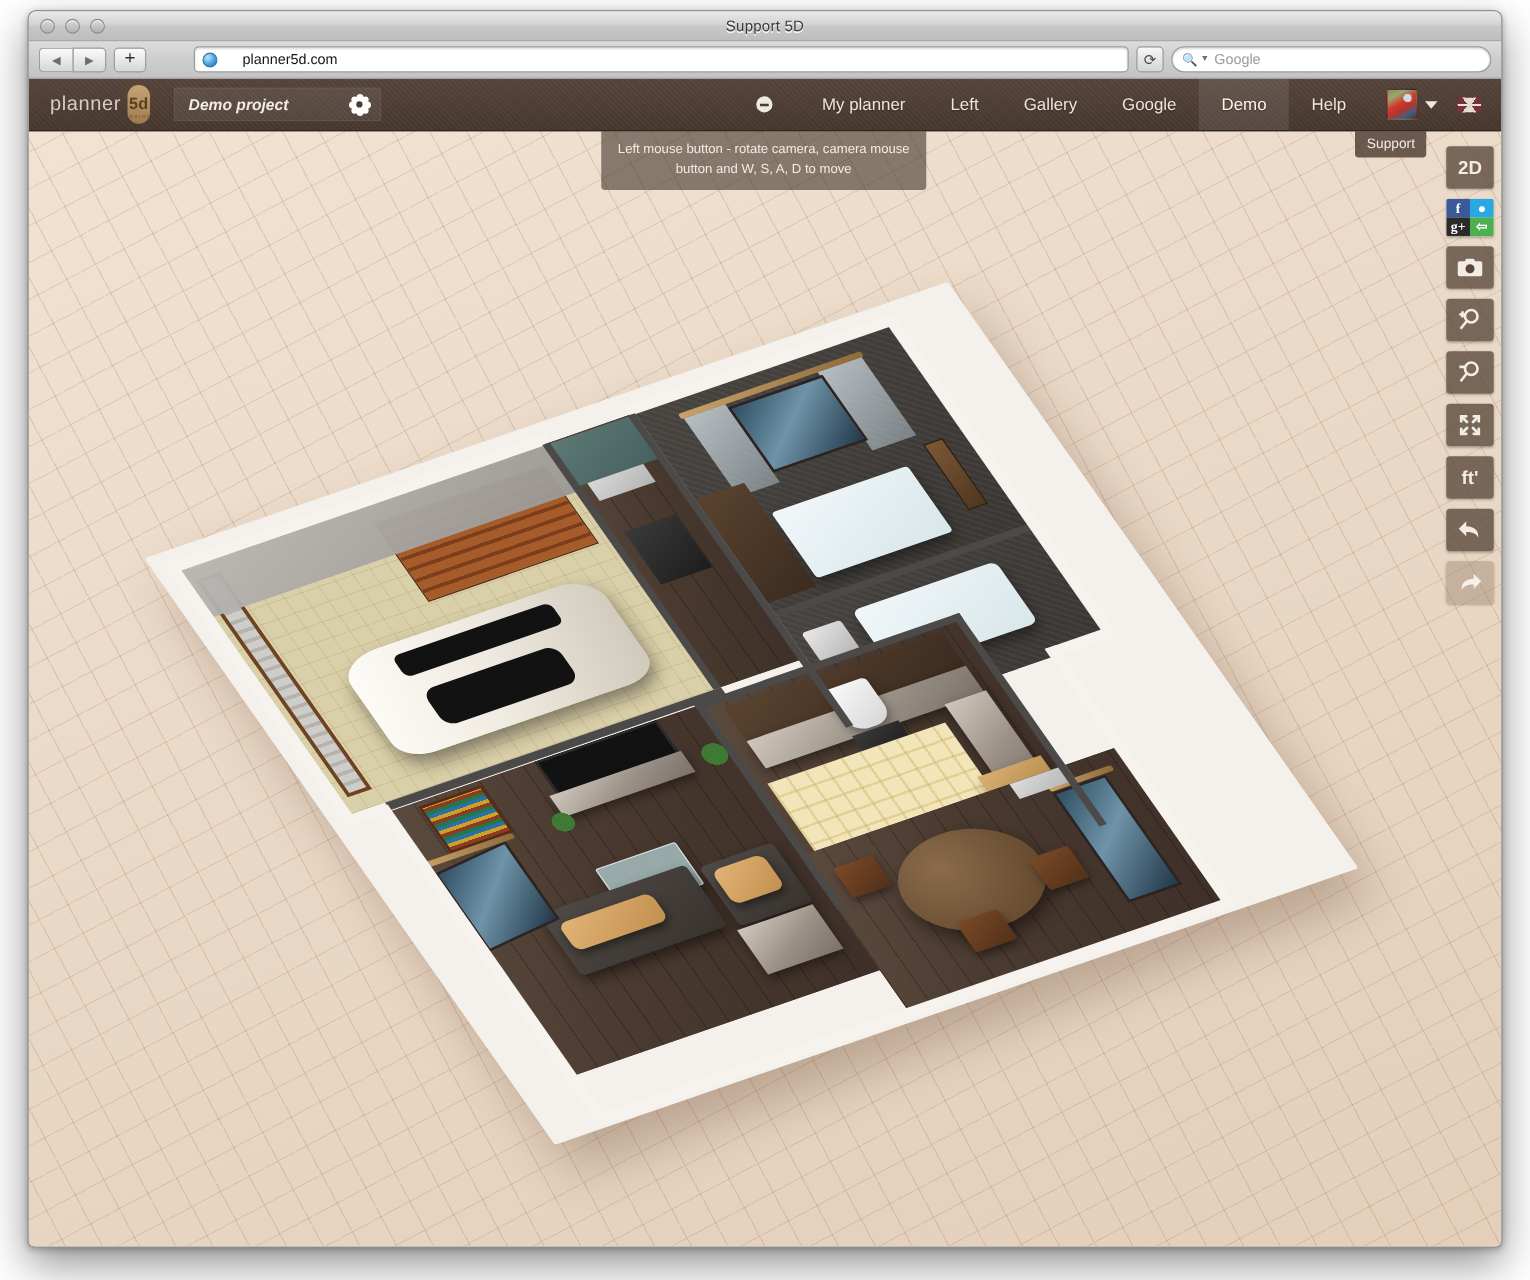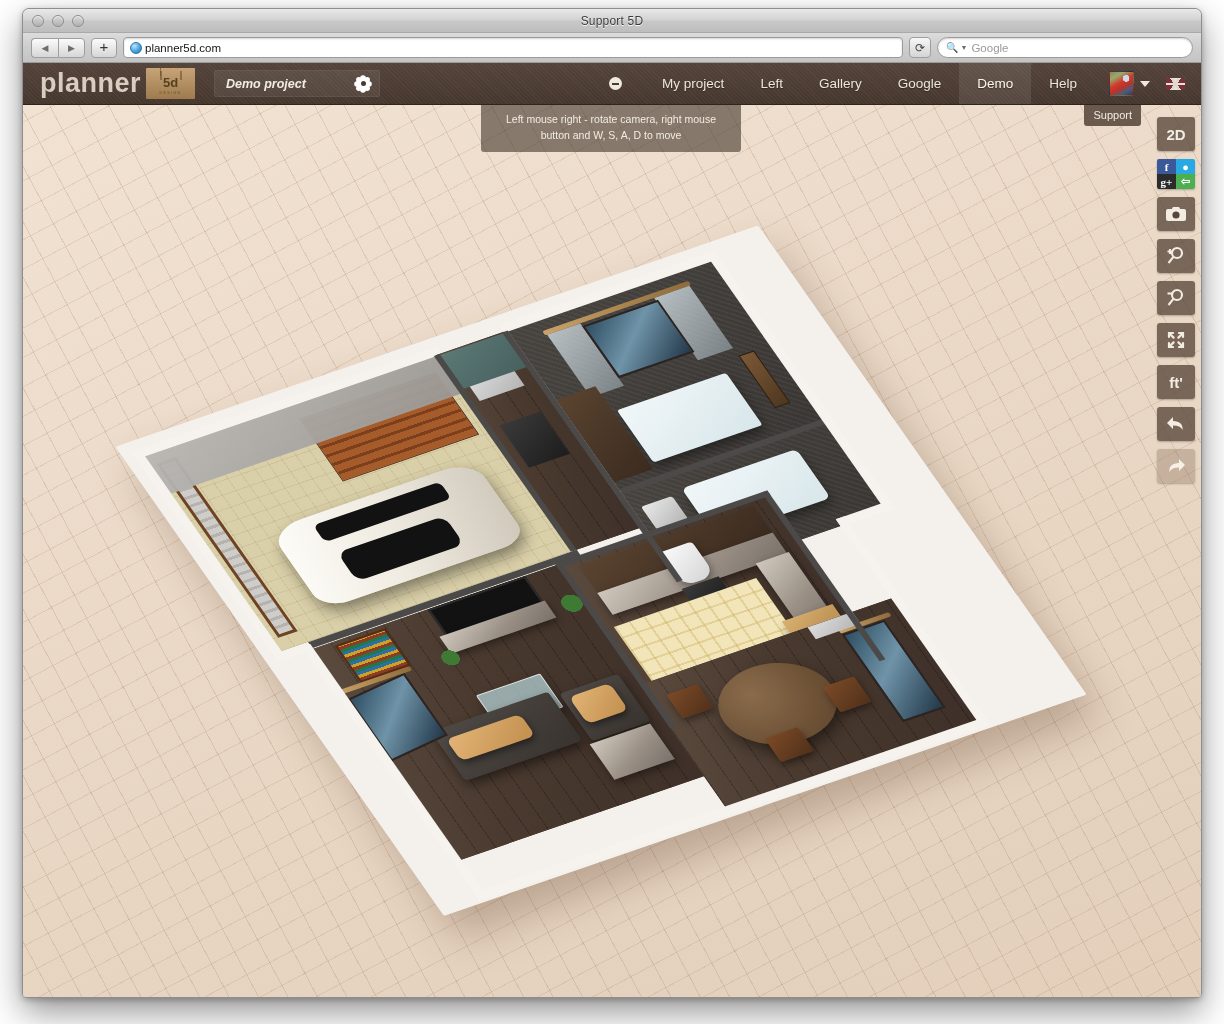--- a/index.html
+++ b/index.html
@@ -62,22 +62,23 @@
   .plusbtn {
     width: 26px; height: 20px; border-radius: 4px;
     background: linear-gradient(to bottom, #fbfbfb, #d6d6d6);
     border: 1px solid #9e9e9e;
     display: flex; align-items: center; justify-content: center;
     font-size: 15px; color: #333; line-height: 1; padding-bottom: 2px;
   }
   .urlfield {
     flex: 1; height: 21px; border-radius: 4px;
     background: #fff; border: 1px solid #9b9b9b;
-    display: flex; align-items: center; padding: 0 6px; gap: 3px;
+    display: flex; align-items: center; padding: 0 6px; gap: 20px;
     box-shadow: inset 0 1px 2px rgba(0,0,0,.18);
+    margin-left: 32px;
   }
   .globe-ico {
     width: 12px; height: 12px; border-radius: 50%;
     background: radial-gradient(circle at 33% 30%, #bfe4fb 0%, #4aa3dd 55%, #1f6fae 100%);
     border: 1px solid #2a77ad; flex: 0 0 auto;
   }
   .url-text { font-size: 11.5px; color: #151515; }
   .reload {
     width: 22px; height: 21px; border-radius: 4px;
     background: linear-gradient(to bottom, #f7f7f7, #d4d4d4);
@@ -107,25 +108,25 @@
   .appbar {
     position: absolute; top: 0; left: 0; right: 0; height: 42px;
     background-color: #4a3a31;
     background-image:
       repeating-linear-gradient(45deg, rgba(255,255,255,.035) 0 1px, transparent 1px 3px),
       linear-gradient(to bottom, #54433a 0%, #46372e 100%);
     display: flex; align-items: stretch; z-index: 20;
     border-bottom: 1px solid #2f251f;
   }
   .logo-wrap { display: flex; align-items: center; padding-left: 17px; gap: 5px; }
-  .logo-word { font-size: 27px; color: #d8cdbe; letter-spacing: .5px; font-weight: 700; }
+  .logo-word { font-size: 16px; color: #d8cdbe; letter-spacing: .5px; font-weight: 400; }
   .logo-badge {
-    width: 49px; height: 31px; position: relative;
+    width: 18px; height: 31px; position: relative;
     background: linear-gradient(to bottom, #c6a477, #9d7b4e);
-    border-radius: 1px;
+    border-radius: 11px;
     display: flex; flex-direction: column; align-items: center; justify-content: center;
   }
   .logo-badge .house {
     position: absolute; top: 3px; left: 50%; transform: translateX(-50%);
     width: 21px; height: 9px;
     border-left: 1.5px solid #5e4528; border-right: 1.5px solid #5e4528;
   }
   .logo-badge .house:before {
     content: ""; position: absolute; left: -2px; top: -5px;
     width: 17px; height: 9px;
@@ -397,39 +398,39 @@
 
       <div class="project-field">
         <span class="project-name">Demo project</span>
         <span class="gear"></span>
       </div>
 
       <div class="nav">
         <div class="nav-dot-wrap">
           <span class="nav-dot"></span>
         </div>
-        <div class="nav-item">My project</div>
+        <div class="nav-item">My planner</div>
         <div class="nav-item">Left</div>
         <div class="nav-item">Gallery</div>
         <div class="nav-item">Google</div>
         <div class="nav-item active">Demo</div>
         <div class="nav-item">Help</div>
         <div class="avatar-wrap">
           <span class="avatar"></span>
           <span class="chev"></span>
         </div>
         <div class="flag-wrap">
           <span class="flag"></span>
         </div>
       </div>
     </div>
 
     <div class="canvas">
 
-      <div class="hint">Left mouse right - rotate camera, right mouse button and W, S, A, D to move</div>
+      <div class="hint">Left mouse button - rotate camera, camera mouse button and W, S, A, D to move</div>
       <div class="support-tag">Support</div>
 
       <div class="scene">
         <div class="iso">
 
           <div class="slab" style="left:40px; top:30px; width:660px; height:556px; border-radius:2px;"></div>
 
           <div class="room floor-sand" style="left:58px; top:48px; width:300px; height:232px;">
             <div class="obj garage-door" style="left:6px; top:12px; width:20px; height:206px;"></div>
             <div class="obj shelf" style="left:150px; top:16px; width:140px; height:74px;"></div>

